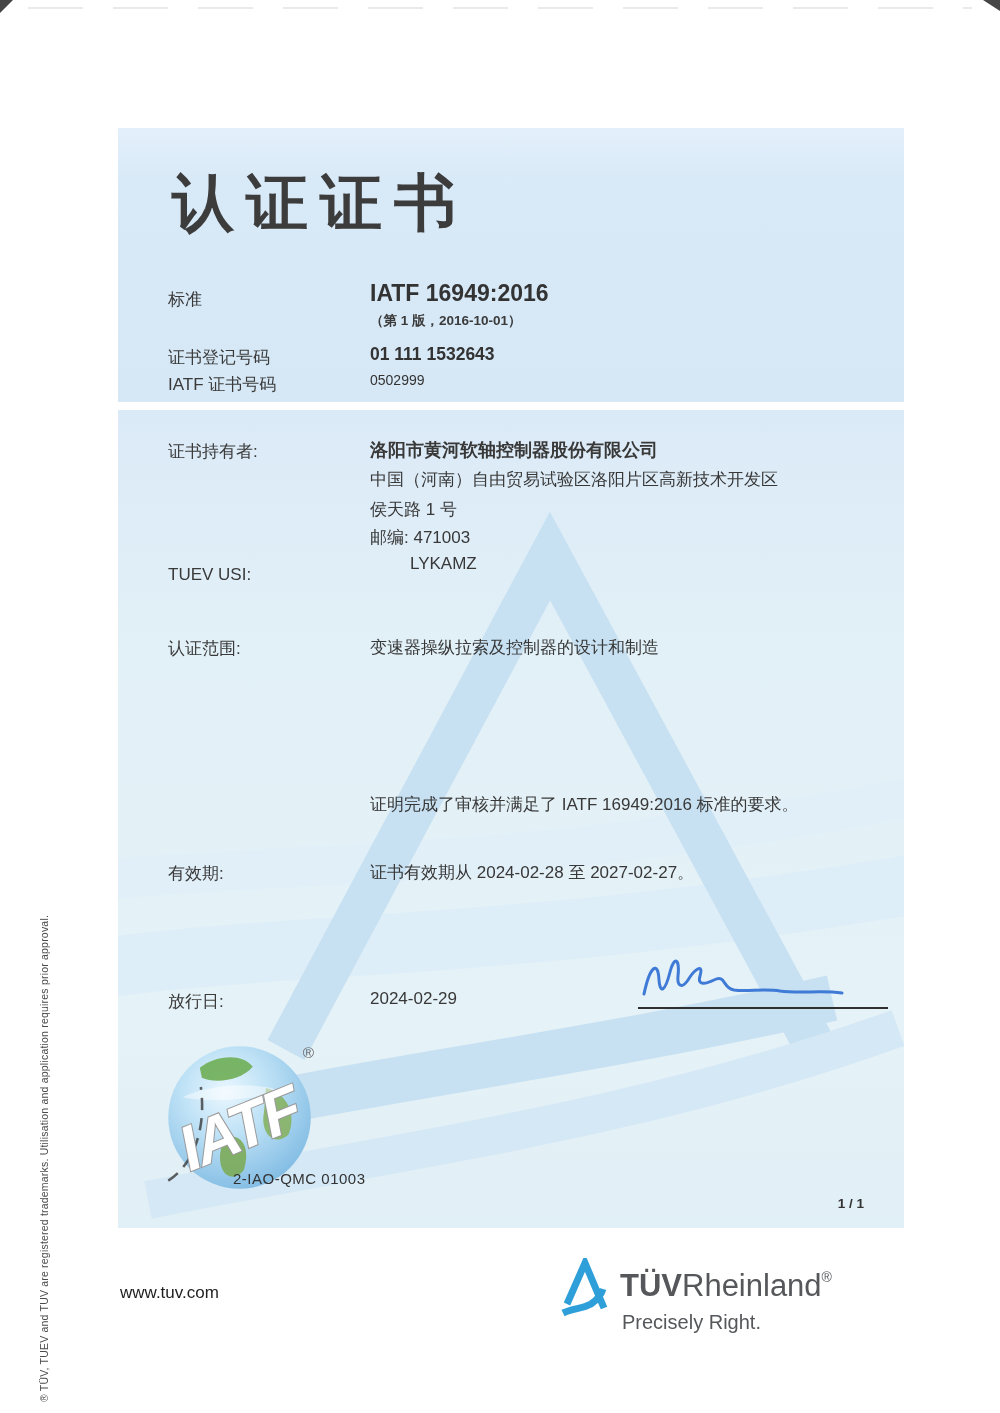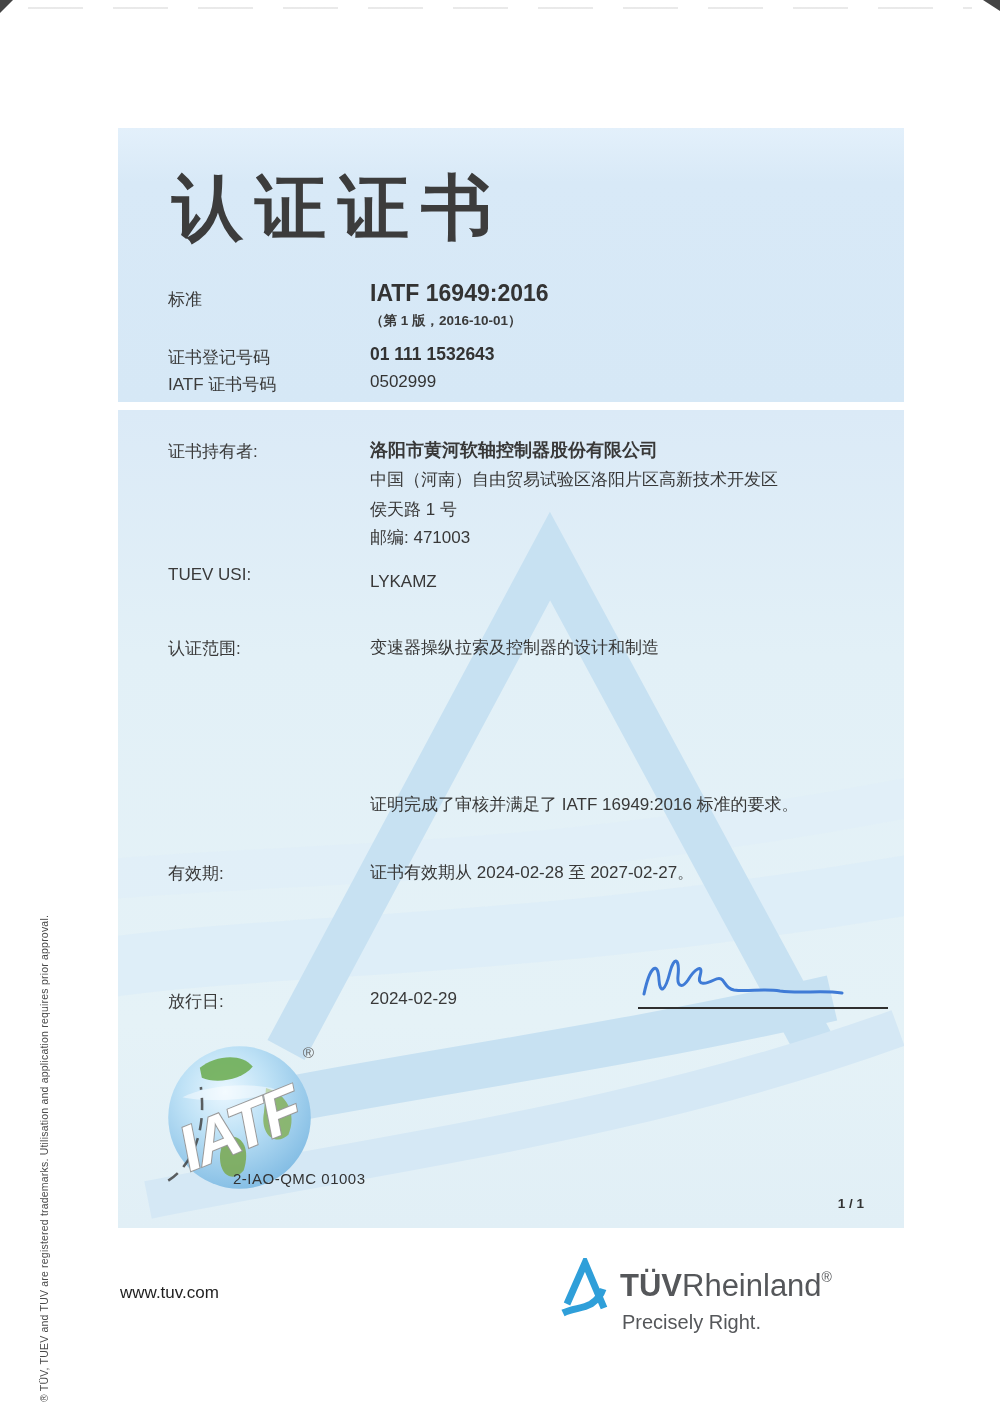--- a/index.html
+++ b/index.html
@@ -13,43 +13,43 @@
   .corner-tr{position:absolute;right:0;top:0;width:0;height:0;
     border-top:11px solid #242424;border-left:17px solid transparent;opacity:.85;}
   .scan-line{position:absolute;left:28px;top:7px;width:944px;height:2px;opacity:.45;
     background:repeating-linear-gradient(90deg,#cfcfcf 0 55px,transparent 55px 85px);}
   
   .side-note{position:absolute;left:38px;top:1402px;transform:rotate(-90deg);
     transform-origin:0 0;font-size:10.5px;color:#4a4a4a;white-space:nowrap;letter-spacing:.2px;}
   
   .panel-top{position:absolute;left:118px;top:128px;width:786px;height:274px;
     background:linear-gradient(180deg,#e3f0fb 0%,#d8e9f7 20%,#d6e8f6 100%);}
-  .cert-title{position:absolute;left:54px;top:44px;font-size:71px;font-weight:700;
+  .cert-title{position:absolute;left:54px;top:44px;font-size:62px;font-weight:700;
     color:#3c3c3c;letter-spacing:12px;line-height:1;}
   .pt-label{position:absolute;left:50px;font-size:17px;color:#3a3a3a;}
   .standard-label{top:160px;}
   .standard-value{position:absolute;left:252px;top:152px;font-size:23px;font-weight:700;color:#333;}
   .standard-edition{position:absolute;left:252px;top:184px;font-size:13.5px;font-weight:700;color:#3a3a3a;}
   .reg-label{top:218px;}
   .reg-value{position:absolute;left:252px;top:216px;font-size:17.5px;font-weight:700;color:#333;}
   .iatfno-label{top:245px;}
-  .iatfno-value{position:absolute;left:252px;top:244px;font-size:17px;color:#333;}
+  .iatfno-value{position:absolute;left:252px;top:244px;font-size:14px;color:#333;}
   
   .panel-main{position:absolute;left:118px;top:410px;width:786px;height:818px;
     background:linear-gradient(180deg,#dbeaf7 0%,#e2f0f7 30%,#e5f2f7 75%,#e1eff6 100%);}
   .watermark{position:absolute;left:0;top:0;width:786px;height:818px;}
   .pm-label{position:absolute;left:50px;font-size:17px;color:#3a3a3a;z-index:2;}
   .pm-value{position:absolute;left:252px;font-size:17px;color:#383838;z-index:2;white-space:nowrap;}
   .holder-label{top:30px;}
   .holder-name{top:28px;font-weight:700;font-size:18px;}
   .holder-addr1{top:58px;}
   .holder-addr2{top:88px;}
   .holder-postal{top:116px;}
   .usi-label{top:155px;}
-  .usi-value{top:162px;}
+  .usi-value{top:144px;margin-left:40px;}
   .scope-label{top:227px;}
   .scope-value{top:226px;}
   .statement{top:383px;}
   .validity-label{top:452px;}
   .validity-value{top:451px;}
   .issue-label{top:580px;}
   .issue-value{top:579px;}
   .signature-svg{position:absolute;left:512px;top:538px;width:250px;height:58px;z-index:2;}
   .sig-line{position:absolute;left:520px;top:597px;width:250px;height:2px;background:#2f2f2f;z-index:2;}
   .issuer{position:absolute;right:16px;top:604px;text-align:right;font-size:15px;

